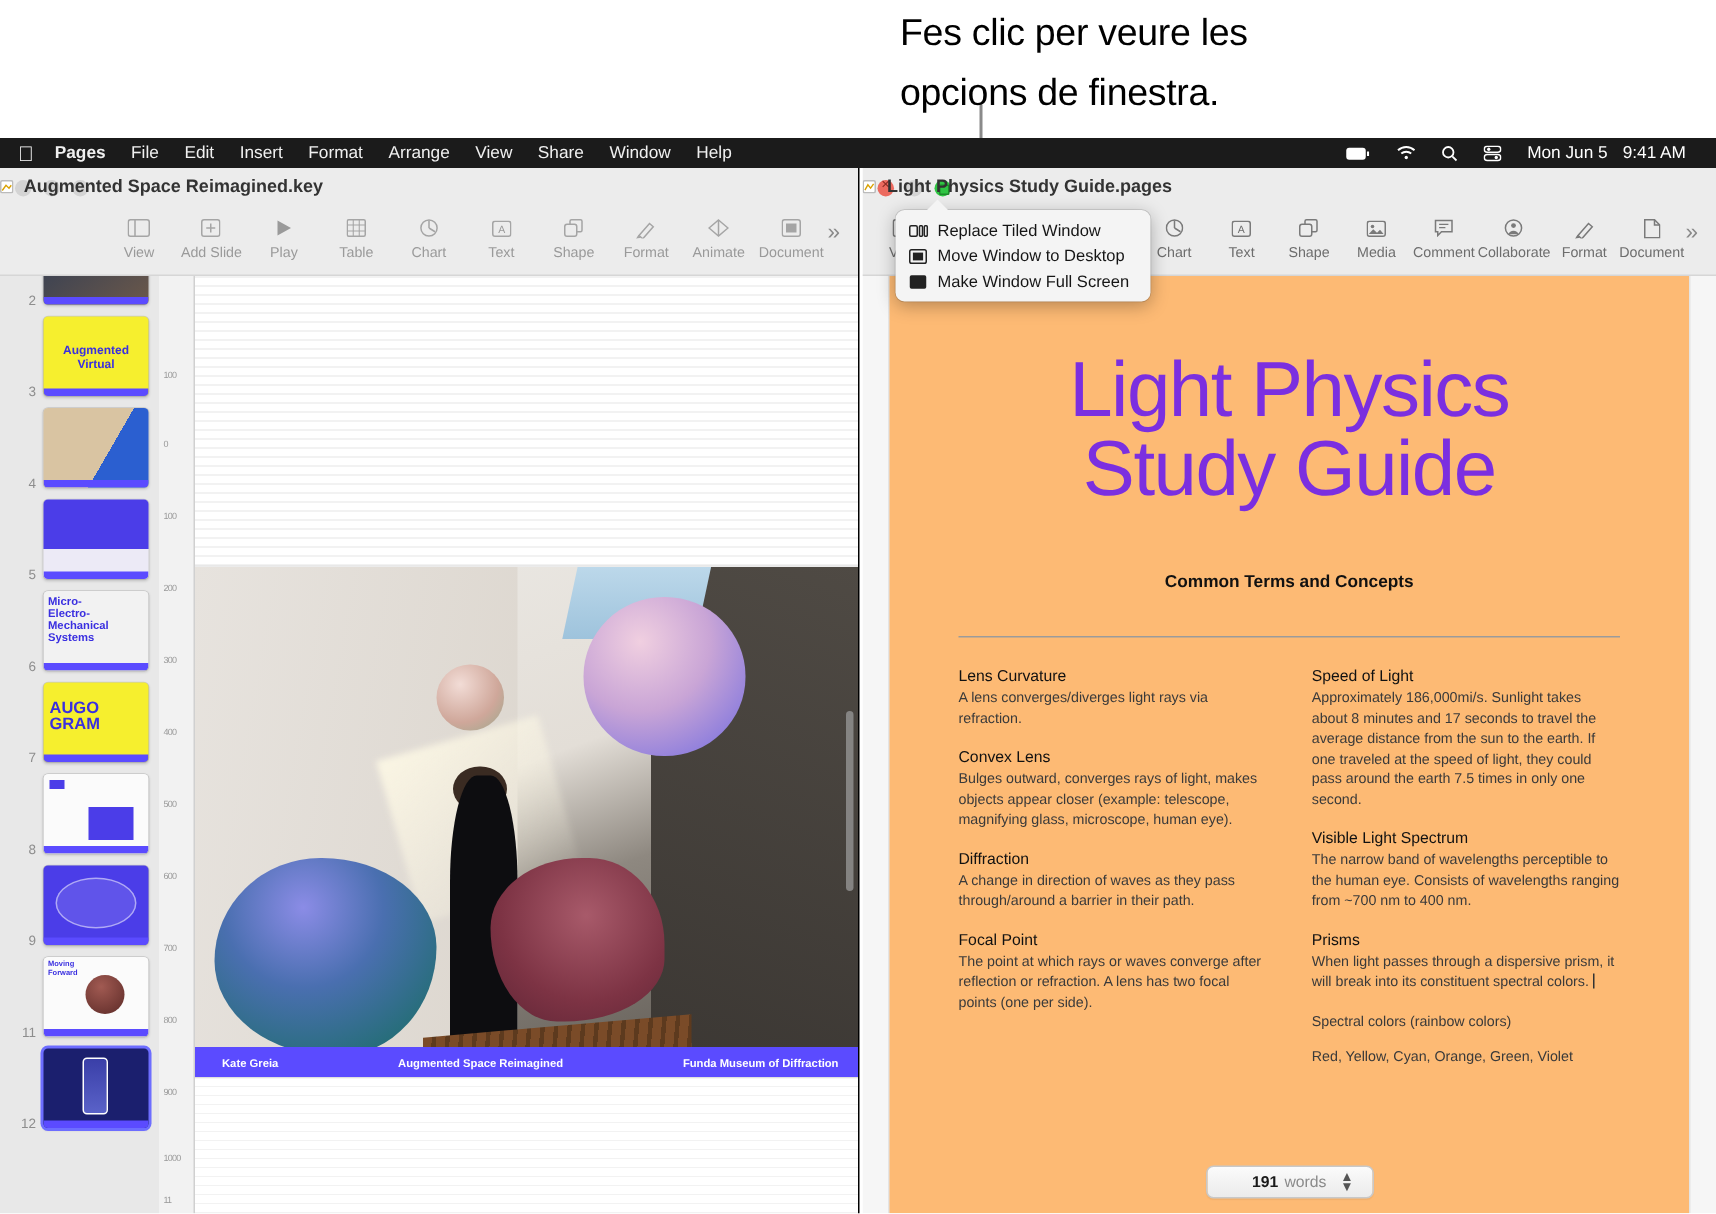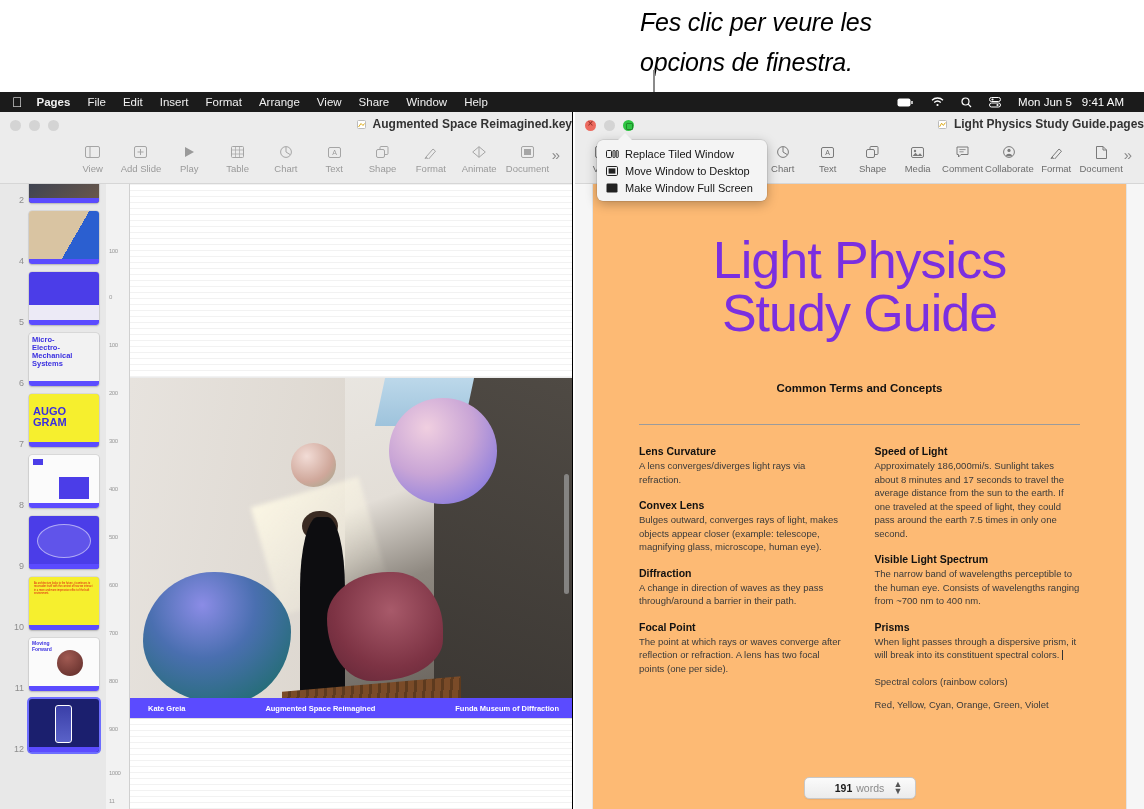--- a/index.html
+++ b/index.html
@@ -6,21 +6,21 @@
   body {
     width: 1144px; height: 809px;
     background: #ffffff;
     font-family: "Liberation Sans", sans-serif;
     overflow: hidden;
     position: relative;
   }
 
   
   #callout {
-    position: absolute; left: 640px; top: 2px; width: 470px; font-style: italic;
+    position: absolute; left: 600px; top: 2px; width: 470px;
   }
   #callout .line1, #callout .line2 {
     font-size: 25px; color: #000; line-height: 40px; letter-spacing: -0.2px;
   }
   #callout-leader {
     position: absolute; left: 653px; top: 70px;
     width: 2px; height: 52px; background: #8a8a8a;
   }
 
   
@@ -36,21 +36,21 @@
   #menubar .right .ic { margin-right: 17px; display: flex; align-items: center; }
   #menubar .right .txt { font-size: 11.5px; margin-right: 10px; }
 
   
   .window { position: absolute; top: 112px; height: 697px; background: #fff; overflow: hidden; }
   #win-left  { left: 0;   width: 573px; border-right: 1px solid #000; }
   #win-right { left: 575px; width: 569px; }
 
   .titlebar { height: 26px; position: relative; background: #ececec; }
   .tb-title {
-    position: absolute; left: 0; right: 0; top: 5px; text-align: right;
+    position: absolute; left: 0; right: 0; top: 5px; text-align: left;
     font-size: 12px; font-weight: bold; color: #333;
   }
   .tb-title .docicon { display: inline-block; vertical-align: -1px; margin-right: 4px; }
   .lights { position: absolute; left: 10px; top: 8px; display: flex; gap: 8px; }
   .light { width: 11px; height: 11px; border-radius: 50%; background: #d4d4d4; position:relative; }
   .light.red { background: #ec6a5f; }
   .light.yellow { background: #d4d4d4; }
   .light.green { background: #2fc543; }
   .light.green::after{
     content:""; position:absolute; left:3px; top:3px; width:5px; height:5px;
@@ -160,21 +160,21 @@
   }
   #doc-title {
     text-align: center; color: #7b2fe0; font-size: 52px; line-height: 53px;
     font-weight: 400; padding-top: 50px; letter-spacing: -1px;
   }
   #doc-sub { text-align: center; font-size: 11.5px; font-weight: bold; color:#111; margin-top: 42px; }
   #doc-rule { height: 1px; background: #9b9b9b; margin: 30px 46px 0 46px; }
   #doc-cols { display: flex; padding: 20px 46px 0 46px; gap: 30px; }
   .col { width: 50%; }
   .term { margin-bottom: 13px; }
-  .term h4 { font-size: 10.5px; font-weight: bold; color: #111; margin-bottom: 2px; }
+  .term h4 { font-size: 10.5px; font-weight: normal; color: #111; margin-bottom: 2px; }
   .term p { font-size: 9.5px; line-height: 13.5px; color: #3a3a3a; }
   .term p .caret { display:inline-block; width:1px; height:10px; background:#333;
      vertical-align:-2px; margin-left: 3px; }
   .plain { font-size: 9.5px; line-height: 13.5px; color:#3a3a3a; margin-top: 10px; }
 
   #wordcount {
     position: absolute; left: 50%; transform: translateX(-50%); bottom: 10px;
     width: 112px; height: 22px; border-radius: 5px;
     background: linear-gradient(180deg,#fbfbfb,#ebebeb); border: 1px solid #c8c8c8;
     display: flex; align-items: center; justify-content: center; gap: 4px;
@@ -370,20 +370,27 @@
 
   <div id="left-body">
     <div id="navigator">
       <div class="thumb-row" style="margin-top:-34px">
         <div class="thumb" style="background:linear-gradient(140deg,#2c3b55,#6b584a)">
             <div class="bar"></div>
           </div>
         <div class="thumb-num">2</div>
       </div>
       <div class="thumb-row">
+        <div class="thumb" style="background:#f6ef2e;display:flex;align-items:center;justify-content:center;">
+          <span style="color:#3a2fe0;font-size:8px;font-weight:bold;text-align:center;line-height:9px">Augmented<br>Virtual</span>
+          <div class="bar"></div>
+        </div>
+        <div class="thumb-num">3</div>
+      </div>
+      <div class="thumb-row">
         <div class="thumb" style="background:linear-gradient(120deg,#d9c4a2 60%,#2b5fd0 60%)">
             <div class="bar"></div>
           </div>
         <div class="thumb-num">4</div>
       </div>
       <div class="thumb-row">
         <div class="thumb" style="background:linear-gradient(180deg,#4b3de8 62%,#eceaf6 62%)">
             <div class="bar"></div>
           </div>
         <div class="thumb-num">5</div>
@@ -409,29 +416,20 @@
           <div class="bar"></div>
         </div>
         <div class="thumb-num">8</div>
       </div>
       <div class="thumb-row">
         <div class="thumb" style="background:#4b3de8;">
           <div style="position:absolute;left:8px;top:8px;width:54px;height:34px;border-radius:50%;background:rgba(255,255,255,.12);border:1px solid rgba(255,255,255,.5)"></div>
           <div class="bar"></div>
         </div>
         <div class="thumb-num">9</div>
-      </div>
-      <div class="thumb-row">
-        <div class="thumb" style="background:#f6ef2e;">
-          <div style="padding:5px;font-size:2.6px;color:#d11;line-height:3.4px">
-            As architecture looks to the future, it continues to reconsider itself with the context of how we interact in a more and more impressive effect of the built environment.
-          </div>
-          <div class="bar"></div>
-        </div>
-        <div class="thumb-num">10</div>
       </div>
       <div class="thumb-row">
         <div class="thumb" style="background:#fbfbfb;">
           <span style="display:block;color:#3a2fe0;font-size:5px;font-weight:bold;line-height:5.5px;padding:3px 0 0 3px">Moving<br>Forward</span>
           <div style="position:absolute;left:28px;top:12px;width:26px;height:26px;border-radius:50%;background:radial-gradient(circle at 40% 30%,#a15a52,#5c2a27)"></div>
           <div class="bar"></div>
         </div>
         <div class="thumb-num">11</div>
       </div>
       <div class="thumb-row">

